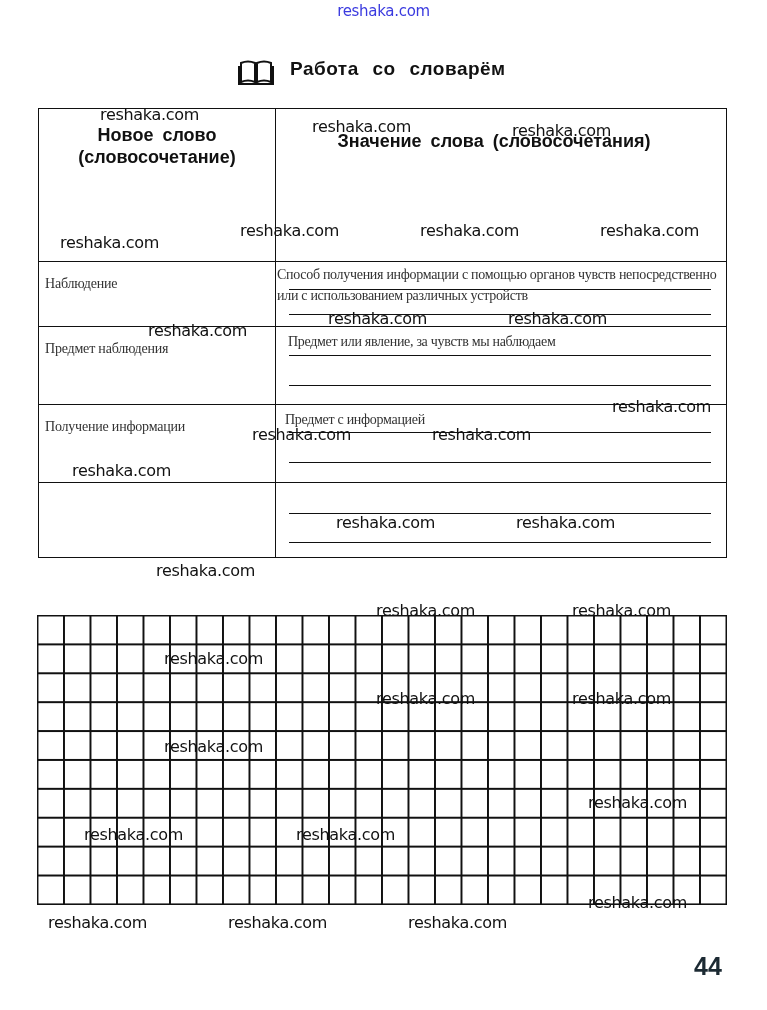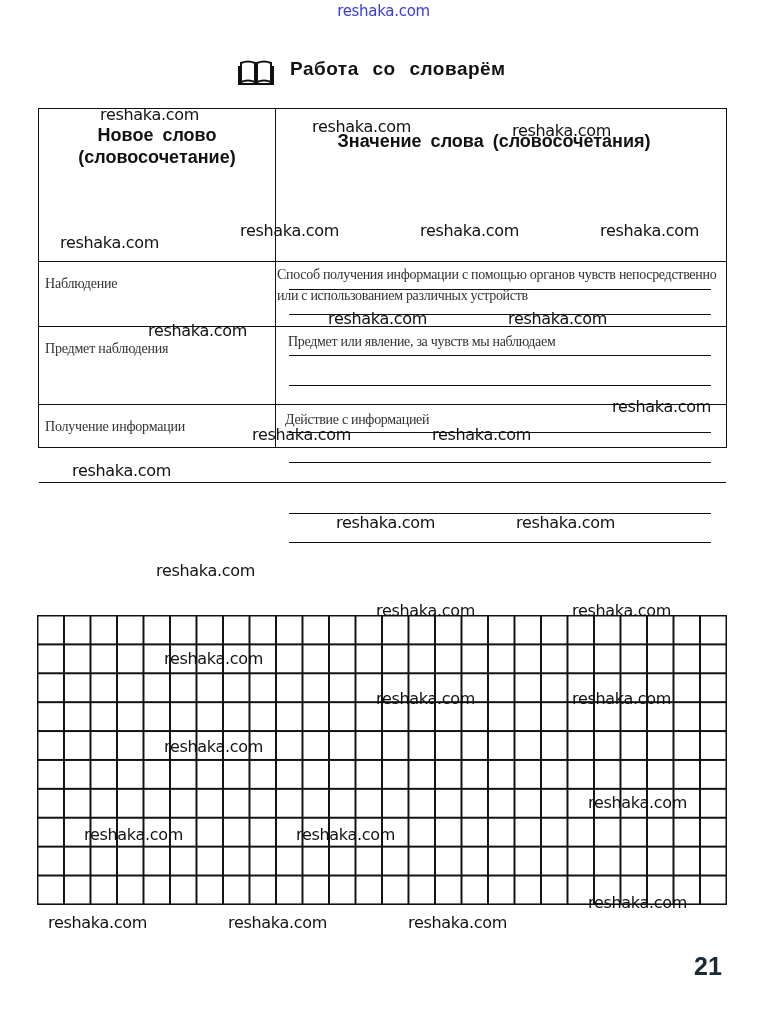--- a/index.html
+++ b/index.html
@@ -14,21 +14,21 @@
     text-decoration: none; letter-spacing: -0.3px;
   }
   .title-wrap { left: 238px; top: 58px; height: 30px; display: flex; align-items: flex-start; }
   .book-icon { width: 36px; height: 28px; margin-right: 16px; }
   .title {
     font-family: "Liberation Sans", sans-serif; font-weight: bold; font-size: 19px;
     word-spacing: 8px; letter-spacing: 0.5px; color: #111;
   }
   
   .dict-table {
-    left: 38px; top: 108px; width: 689px; height: 340px;
+    left: 38px; top: 108px; width: 689px; height: 450px;
     border: 1.5px solid #111; box-sizing: border-box;
   }
   .row { position: absolute; left: 0; width: 100%; border-top: 1.5px solid #111; box-sizing: border-box; }
   .row.first { border-top: none; }
   .divider { position: absolute; left: 236px; top: 0; bottom: 0; width: 0; border-left: 1.5px solid #111; }
   .hdr-cell {
     position: absolute; top: 0; height: 100%; display: flex; flex-direction: column;
     align-items: center; justify-content: center; font-weight: bold; font-size: 18px;
     line-height: 22px; color: #111; word-spacing: 4px;
   }
@@ -101,21 +101,21 @@
 
   <div class="row" style="top:217px;height:78px;">
     <span class="term">Предмет наблюдения</span>
     <div class="meaning indent">Предмет или явление, за чувств мы наблюдаем</div>
     <div class="wline" style="left:250px;right:15px;top:28px;"></div>
     <div class="wline" style="left:250px;right:15px;top:58px;"></div>
   </div>
 
   <div class="row" style="top:295px;height:78px;">
     <span class="term">Получение информации</span>
-    <div class="meaning indent" style="padding-left:9px;">Действие с информацией</div>
+    <div class="meaning indent" style="padding-left:9px;">Предмет с информацией</div>
     <div class="wline" style="left:250px;right:15px;top:27px;"></div>
     <div class="wline" style="left:250px;right:15px;top:57px;"></div>
   </div>
 
   <div class="row" style="top:373px;height:76px;">
     <span class="term"></span>
     <div class="meaning"></div>
     <div class="wline" style="left:250px;right:15px;top:30px;"></div>
     <div class="wline" style="left:250px;right:15px;top:59px;"></div>
   </div>
@@ -149,13 +149,13 @@
 <span class="wm" style="left:572px;top:690px;">reshaka.com</span>
 <span class="wm" style="left:164px;top:738px;">reshaka.com</span>
 <span class="wm" style="left:588px;top:794px;">reshaka.com</span>
 <span class="wm" style="left:84px;top:826px;">reshaka.com</span>
 <span class="wm" style="left:296px;top:826px;">reshaka.com</span>
 <span class="wm" style="left:588px;top:894px;">reshaka.com</span>
 <span class="wm" style="left:48px;top:914px;">reshaka.com</span>
 <span class="wm" style="left:228px;top:914px;">reshaka.com</span>
 <span class="wm" style="left:408px;top:914px;">reshaka.com</span>
 
-<span class="abs page-num">21</span>
+<span class="abs page-num">44</span>
 
 </body></html>

